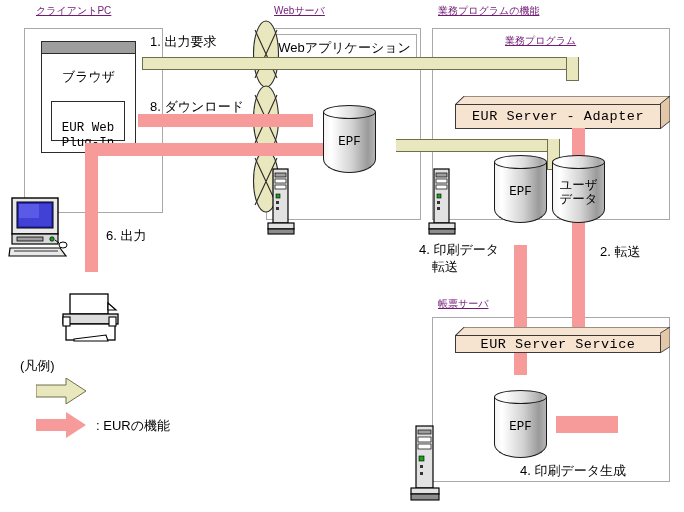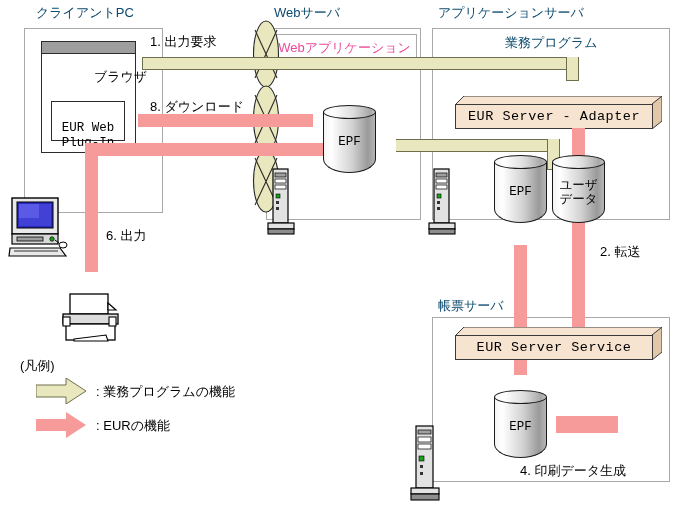--- a/index.html
+++ b/index.html
@@ -20,24 +20,25 @@
 
   
   .zone {
     position: absolute;
     border: 1px solid #a9a9a9;
     background: transparent;
     box-sizing: border-box;
   }
   .zone-label {
     position: absolute;
-    font-size: 13px;
-    color: #0c4a6e;
+    font-size: 10px;
+    color: #701a75;
     white-space: nowrap;
     letter-spacing: 0px;
+    text-decoration: underline;
   }
 
   
   .browser {
     position: absolute;
     border: 1px solid #2b2b2b;
     background: #ffffff;
     box-sizing: border-box;
   }
   .browser-titlebar {
@@ -67,26 +68,26 @@
     font-family: "Liberation Mono", "DejaVu Sans Mono", monospace;
   }
 
   
   .subbox {
     position: absolute;
     border: 1px solid #a9a9a9;
     background: #ffffff;
     box-sizing: border-box;
     font-size: 13px;
-    color: #ec4899;
+    color: #000000;
     text-align: center;
   }
 
   
-  .box3d { position: absolute; }
+  .box3d { position: absolute; padding-left: 8px; }
   .box3d .face {
     position: absolute;
     left: 0; top: 8px; right: 9px; bottom: 0;
     background: #f6e3d0;
     border: 1px solid #3a3a3a;
     box-sizing: border-box;
     display: flex;
     align-items: center;
     justify-content: center;
     font-family: "Liberation Mono", "DejaVu Sans Mono", monospace;
@@ -180,32 +181,32 @@
 
 <div id="stage">
 
   <div class="zone" style="left:24px; top:28px; width:139px; height:185px;"></div>
   <div class="zone-label" style="left:36px; top:4px;">クライアントPC</div>
 
   <div class="zone" style="left:266px; top:28px; width:155px; height:192px;"></div>
   <div class="zone-label" style="left:274px; top:4px;">Webサーバ</div>
 
   <div class="zone" style="left:432px; top:28px; width:238px; height:192px;"></div>
-  <div class="zone-label" style="left:438px; top:4px;">アプリケーションサーバ</div>
+  <div class="zone-label" style="left:438px; top:4px;">業務プログラムの機能</div>
 
   <div class="zone" style="left:432px; top:317px; width:238px; height:165px;"></div>
   <div class="zone-label" style="left:438px; top:297px;">帳票サーバ</div>
 
   <div class="subbox" style="left:272px; top:34px; width:145px; height:26px; line-height:25px;">
     <span>Webアプリケーション</span>
   </div>
 
   <div class="zone-label" style="left:505px; top:34px;">業務プログラム</div>
 
-  <div class="browser" style="left:41px; top:41px; width:95px; height:112px;padding-left:32px;">
+  <div class="browser" style="left:41px; top:41px; width:95px; height:112px;">
     <div class="browser-titlebar"></div>
     <div class="browser-label" style="top:26px;">ブラウザ</div>
   </div>
   <div class="plugin-box" style="left:51px; top:101px; width:74px; height:40px;">
     <div>EUR Web</div>
     <div>Plug-In</div>
   </div>
 
   <svg class="netsym" style="left:245px; top:18px;" width="42" height="200" viewBox="0 0 42 200">
     <g fill="#e8e7bd" stroke="#2b2b2b" stroke-width="1.1">
@@ -336,22 +337,23 @@
     <rect x="10" y="34" width="3" height="3" fill="#333"></rect>
     <rect x="10" y="40" width="3" height="3" fill="#333"></rect>
     <rect x="2" y="56" width="26" height="6" fill="#e2e2e2" stroke="#000" stroke-width="1.2"></rect>
     <rect x="2" y="62" width="26" height="5" fill="#8d8d8d" stroke="#000" stroke-width="1.1"></rect>
   </svg>
 
   <div class="bar pink" style="left:514px; top:245px; width:13px; height:130px;"></div>
   <svg class="tri" style="left:509px; top:226px;" width="23" height="22" viewBox="0 0 23 22">
     <polygon points="11.5,0 23,22 0,22" fill="#f79a9a"></polygon>
   </svg>
-
-  <div class="box3d" style="left:455px; top:327px; width:207px; height:33px;">
+  <div class="cap" style="left:419px; top:241px;"><span>4. 印刷データ</span><br><span style="margin-left:13px;">転送</span></div>
+
+  <div class="box3d" style="left:455px; top:327px; width:207px; height:26px;">
     <svg class="top" viewBox="0 0 207 9" preserveAspectRatio="none">
       <polygon points="0,9 9,0 207,0 198,9" fill="#f6e3d0" stroke="#3a3a3a" stroke-width="1"></polygon>
     </svg>
     <svg class="side" viewBox="0 0 10 33" preserveAspectRatio="none">
       <polygon points="0,8 10,0 10,25 0,33" fill="#e3c7a9" stroke="#3a3a3a" stroke-width="1"></polygon>
     </svg>
     <div class="face">EUR Server Service</div>
   </div>
 
   <div class="cyl" style="left:494px; top:390px; width:53px; height:68px;">
@@ -377,20 +379,19 @@
     <rect x="11" y="48" width="3" height="3" fill="#333"></rect>
     <rect x="2" y="64" width="28" height="6" fill="#e2e2e2" stroke="#000" stroke-width="1.2"></rect>
     <rect x="2" y="70" width="28" height="6" fill="#8d8d8d" stroke="#000" stroke-width="1.1"></rect>
   </svg>
 
   <div class="legend-text" style="left:20px; top:357px;">(凡例)</div>
 
   <svg class="icon" style="left:36px; top:378px;" width="50" height="26" viewBox="0 0 50 26">
     <polygon points="0,7 30,7 30,0 50,13 30,26 30,19 0,19" fill="#e8e7bd" stroke="#6f6f4d" stroke-width="1"></polygon>
   </svg>
-  <div class="legend-text" style="left:96px; top:383px;">: 業務プログラムの機能</div>
 
   <svg class="icon" style="left:36px; top:412px;" width="50" height="26" viewBox="0 0 50 26">
     <polygon points="0,7 30,7 30,0 50,13 30,26 30,19 0,19" fill="#f79a9a"></polygon>
   </svg>
   <div class="legend-text" style="left:96px; top:417px;text-align:center;">: EURの機能</div>
 
 </div>
 
 </body></html>

